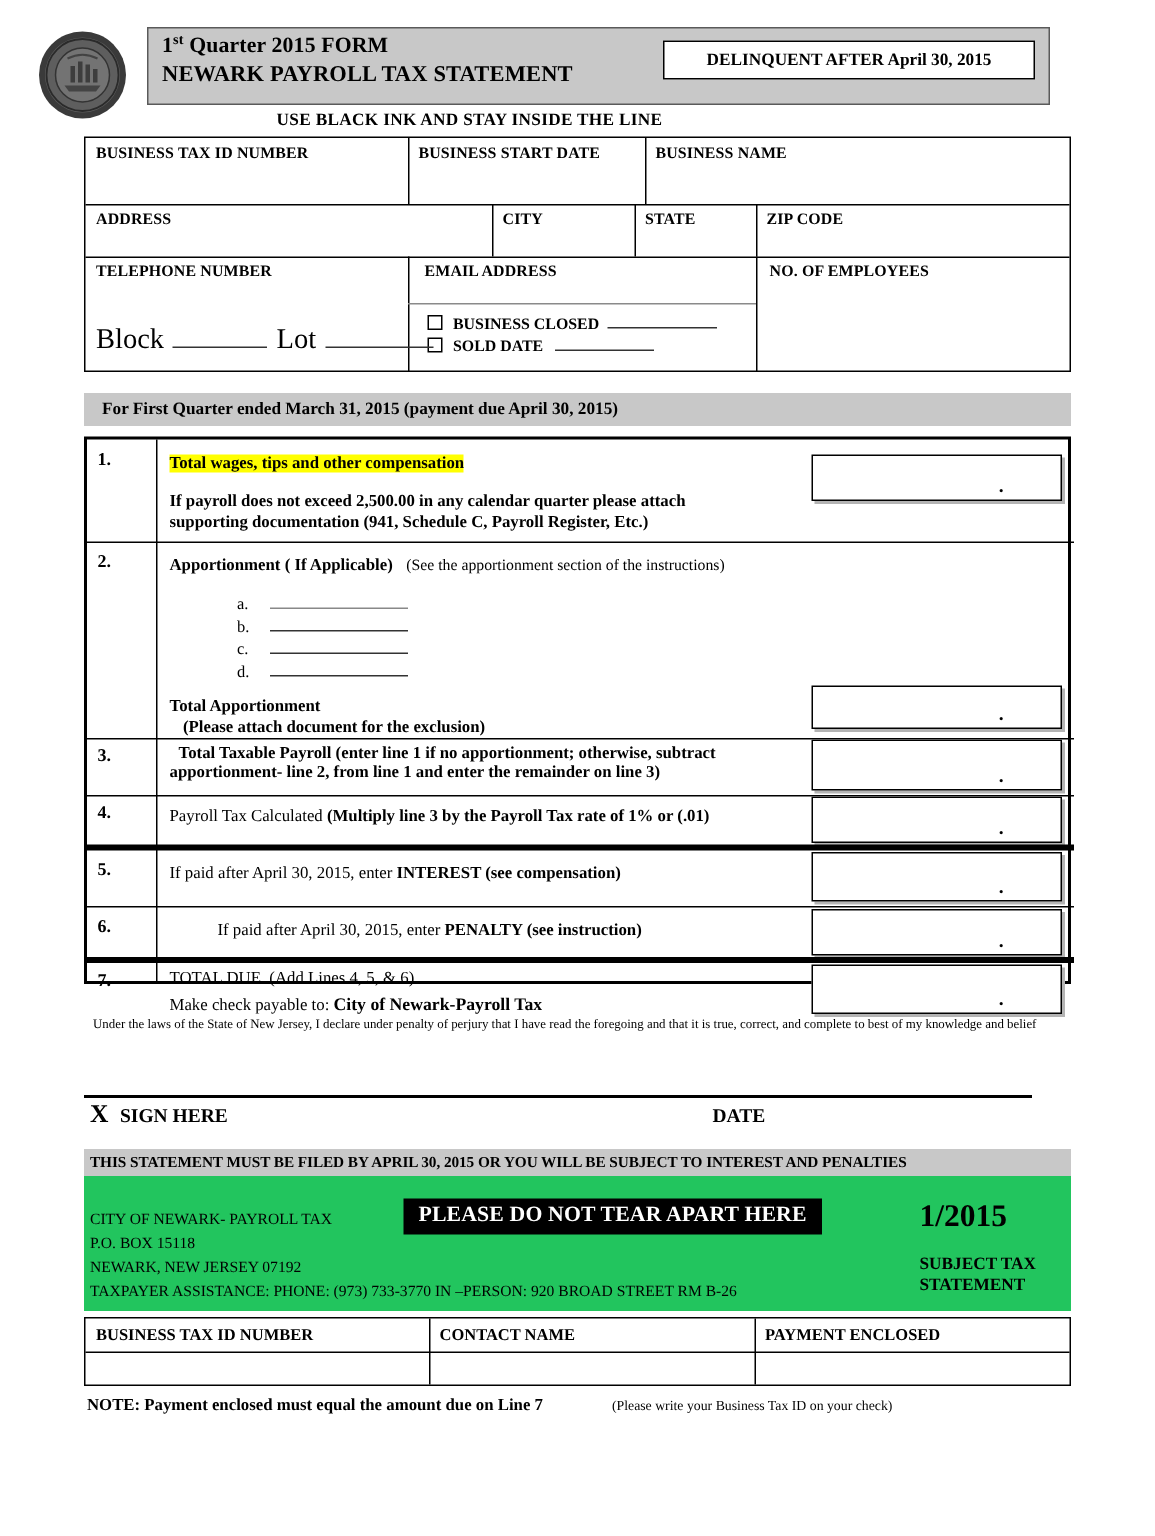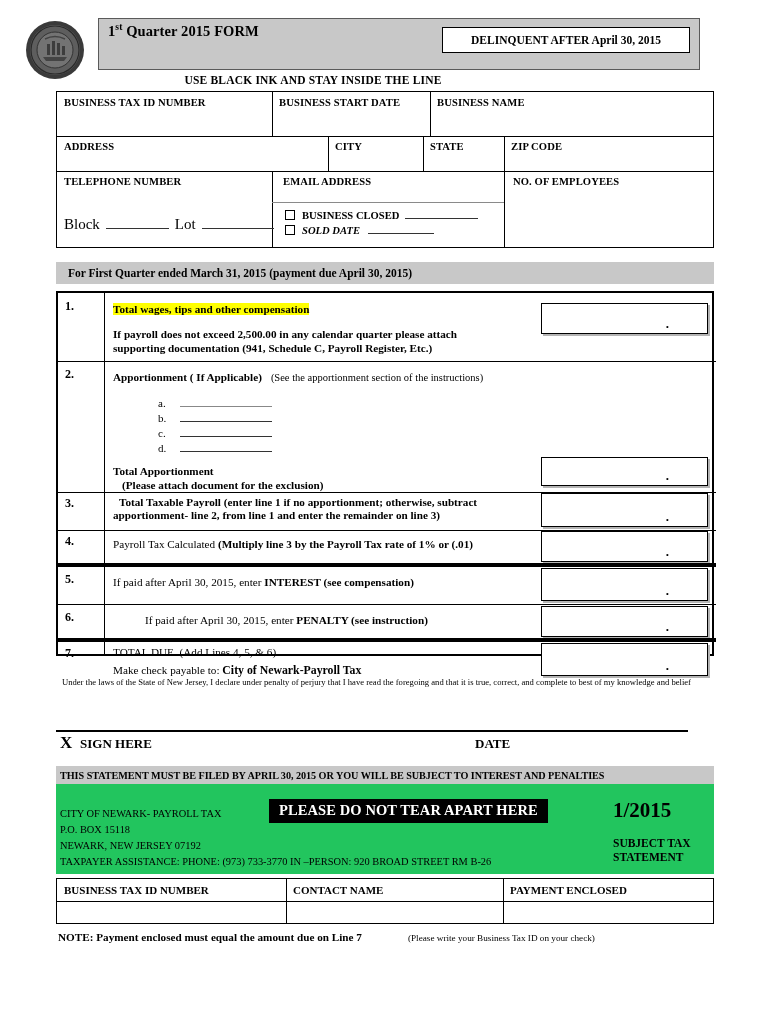--- a/index.html
+++ b/index.html
@@ -84,21 +84,21 @@
     margin-right: 7px;
   }
   .blank-line {
     display: inline-block;
     border-bottom: 1px solid #333;
     height: 9px;
   }
   .blockLot {
     position: absolute;
     left: 7px; top: 124px;
-    font-size: 15px;
+    font-size: 19px;
     font-weight: normal;
   }
 
   
   .quarter-banner {
     position: absolute;
     left: 56px; top: 262px;
     width: 658px; height: 22px;
     background: #c8c8c8;
     display: flex; align-items: center;
@@ -252,20 +252,21 @@
     <rect x="22" y="24" width="3" height="11" fill="#3d3d3d"></rect>
     <rect x="27" y="21" width="3" height="14" fill="#3d3d3d"></rect>
     <rect x="32" y="23" width="3" height="12" fill="#3d3d3d"></rect>
     <rect x="37" y="26" width="3" height="9" fill="#3d3d3d"></rect>
     <path d="M18 37 h24 l-3 4 h-18 z" fill="#444"></path>
     <path d="M20 19 q10 -5 20 0" fill="none" stroke="#434343" stroke-width="1.4"></path>
   </svg>
 
   <div class="header-titles">
     <div class="header-line1"><span>1</span><sup>st</sup><span> Quarter 2015 FORM</span></div>
+    <div class="header-line2">NEWARK PAYROLL TAX STATEMENT</div>
   </div>
 
   <div class="delinquent-box">
     <span>DELINQUENT AFTER April 30, 2015</span>
   </div>
 
   <div class="use-black-ink">USE BLACK INK AND STAY INSIDE THE LINE</div>
 
   <div class="biz-table">
 
@@ -288,21 +289,21 @@
     <div class="biz-cell" style="left:0;top:79px;">TELEPHONE NUMBER</div>
     <div class="biz-cell" style="left:219px;top:79px;">EMAIL ADDRESS</div>
     <div class="biz-cell" style="left:449px;top:79px;">NO. OF  EMPLOYEES</div>
     <div class="vline" style="left:215px;top:79px;height:77px;"></div>
     <div class="vline" style="left:447px;top:79px;height:77px;"></div>
     <div class="hline" style="left:215px;top:110px;width:232px;background:#8a8a8a;"></div>
 
     <div style="position:absolute;left:228px;top:118px;font-size:10.6px;font-weight:bold;">
       <span class="chk"></span><span>BUSINESS CLOSED</span><span class="blank-line" style="width:73px;margin-left:6px;"></span>
     </div>
-    <div style="position:absolute;left:228px;top:133px;font-size:10.6px;font-weight:bold;font-style:italic;">
+    <div style="position:absolute;left:228px;top:133px;font-size:10.6px;font-weight:bold;">
       <span class="chk"></span><span>SOLD DATE</span><span class="blank-line" style="width:66px;margin-left:8px;"></span>
     </div>
 
     <div class="blockLot">
       <span>Block</span><span class="blank-line" style="width:63px;margin:0 6px;"></span><span>Lot</span><span class="blank-line" style="width:72px;margin-left:6px;"></span>
     </div>
   </div>
 
   <div class="quarter-banner">
     <span>For First Quarter ended March 31, 2015 (payment due April 30, 2015)</span>

